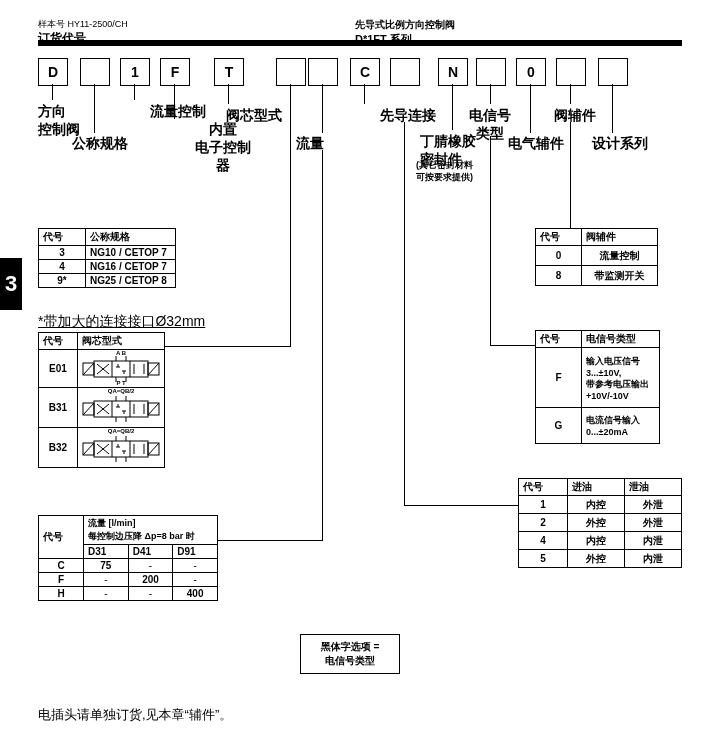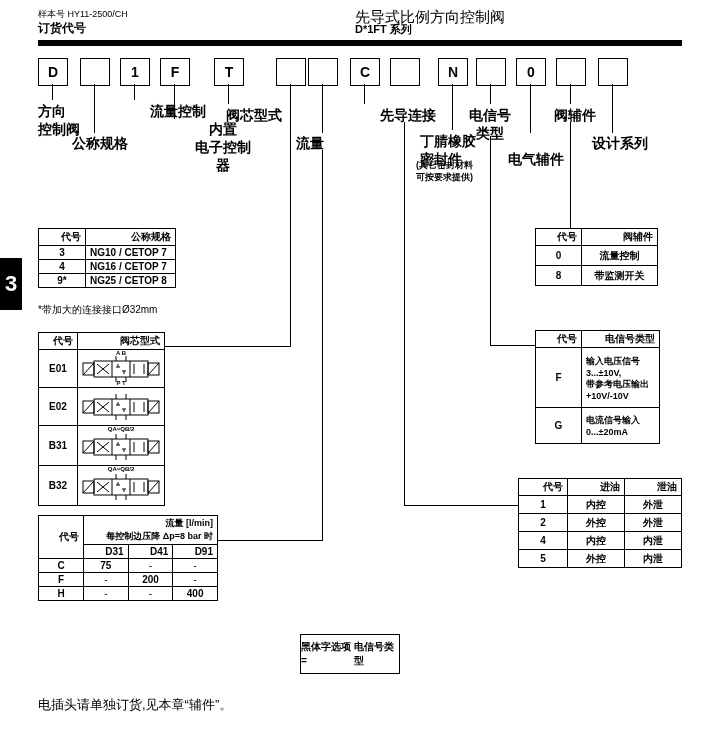--- a/index.html
+++ b/index.html
@@ -1,42 +1,42 @@
 <!DOCTYPE html>
 <html><head>
 <meta charset="utf-8">
 <style>
   html,body{margin:0;padding:0;background:#e8e8e8;}
   #page{position:relative;width:720px;height:755px;background:#ffffff;
         font-family:"Liberation Sans","DejaVu Sans",sans-serif;color:#000;overflow:hidden;}
-  .abs{position:absolute;}
+  .abs{position:absolute;margin-top:10px;}
   .vl{position:absolute;width:1px;background:#000;}
   .hl{position:absolute;height:1px;background:#000;}
   .codebox{position:absolute;top:58px;width:28px;height:26px;border:1.5px solid #000;
            display:flex;align-items:center;justify-content:center;
            font-weight:bold;font-size:14px;background:#fff;}
   .lbl{position:absolute;font-size:14px;font-weight:bold;line-height:1.3;white-space:pre-line;}
   .lbl.center{text-align:center;}
   .t{position:absolute;border-collapse:collapse;background:#fff;table-layout:fixed;}
   .t th,.t td{border:1px solid #000;font-size:10px;padding:1px 4px;vertical-align:middle;}
-  .t th{font-weight:bold;text-align:right;}
+  .t th{font-weight:bold;text-align:left;}
   .c{text-align:center;}
   .b{font-weight:bold;}
   .pre{white-space:pre-line;}
-  .small{font-size:10px;}
+  .small{font-size:14px;text-decoration:underline;}
   .sym-cell{position:relative;text-align:center;padding:0;}
   .note-top{position:absolute;top:0;left:50%;transform:translateX(-50%);
             font-size:6px;line-height:7px;font-weight:bold;white-space:nowrap;}
   .note-bottom{position:absolute;bottom:0;left:50%;transform:translateX(-50%);
             font-size:6px;line-height:7px;font-weight:bold;white-space:nowrap;}
   .chapter{position:absolute;left:0;top:258px;width:22px;height:52px;background:#000;color:#fff;
            display:flex;align-items:center;justify-content:center;font-size:22px;font-weight:bold;}
   .headbar{position:absolute;left:38px;top:40px;width:644px;height:6px;background:#000;}
   .notebox{position:absolute;left:300px;top:634px;width:98px;height:38px;border:1px solid #000;
-           display:flex;flex-direction:row;align-items:center;justify-content:center;
+           display:flex;flex-direction:column;align-items:center;justify-content:center;
            font-size:10px;font-weight:bold;line-height:1.4;background:#fff;}
 </style>
 </head>
 <body>
 
 <div id="page">
 
   <svg width="0" height="0" style="position:absolute">
     <defs>
       <g id="spool-sym" stroke="#000" fill="none" stroke-width="1">
@@ -58,21 +58,21 @@
         <rect x="1" y="9" width="11" height="12"></rect>
           <line x1="1" y1="21" x2="12" y2="9"></line>
         <rect x="66" y="9" width="11" height="12"></rect>
           <line x1="66" y1="21" x2="77" y2="9"></line>
       </g>
     </defs>
   </svg>
 
   <div class="abs" style="left:38px;top:8px;font-size:9px">样本号 HY11-2500/CH</div>
   <div class="abs" style="left:38px;top:20px;font-size:12px;font-weight:bold">订货代号</div>
-  <div class="abs" style="left:355px;top:8px;font-size:15px;font-weight:normal">先导式比例方向控制阀</div>
+  <div class="abs" style="left:355px;top:8px;font-size:10px;font-weight:bold">先导式比例方向控制阀</div>
   <div class="abs" style="left:355px;top:22px;font-size:11px;font-weight:bold">D*1FT 系列</div>
   <div class="headbar"></div>
 
   <div class="chapter">3</div>
 
   <div class="codebox" style="left:38px">D</div>
   <div class="codebox" style="left:80px"></div>
   <div class="codebox" style="left:120px">1</div>
   <div class="codebox" style="left:160px">F</div>
   <div class="codebox" style="left:214px">T</div>
@@ -117,21 +117,21 @@
 电子控制器</div>
   <div class="lbl" style="left:226px;top:106px">阀芯型式</div>
   <div class="lbl" style="left:296px;top:134px">流量</div>
   <div class="lbl" style="left:380px;top:106px">先导连接</div>
   <div class="lbl" style="left:420px;top:132px">丁腈橡胶
 密封件</div>
   <div class="lbl" style="left:416px;top:160px;font-size:9px">(其它密封材料
 可按要求提供)</div>
   <div class="lbl center" style="left:468px;top:106px;width:44px">电信号
 类型</div>
-  <div class="lbl" style="left:508px;top:150px">电气辅件</div>
+  <div class="lbl" style="left:508px;top:134px">电气辅件</div>
   <div class="lbl" style="left:554px;top:106px">阀辅件</div>
   <div class="lbl" style="left:592px;top:134px">设计系列</div>
 
   <table class="t" style="left:38px;top:228px;width:138px">
     <tbody>
         <tr>
       <th style="width:38px">代号</th>
       <th>公称规格</th>
     </tr>
     <tr>
@@ -160,29 +160,20 @@
       <td class="c b">E01</td>
       <td class="sym-cell">
         <span class="note-top">A B</span>
         <svg width="78" height="30" style="margin-top:3px">
               <use href="#spool-sym"></use>
             </svg>
         <span class="note-bottom">P T</span>
       </td>
     </tr>
     <tr style="height:36px">
-      <td class="c b">E02</td>
-      <td class="sym-cell">
-        <span class="note-top"></span>
-        <svg width="78" height="30" style="margin-top:3px">
-              <use href="#spool-sym"></use>
-            </svg>
-      </td>
-    </tr>
-    <tr style="height:36px">
       <td class="c b">B31</td>
       <td class="sym-cell">
         <span class="note-top">QA=QB/2</span>
         <svg width="78" height="30" style="margin-top:5px">
               <use href="#spool-sym"></use>
             </svg>
       </td>
     </tr>
     <tr style="height:36px">
       <td class="c b">B32</td>

